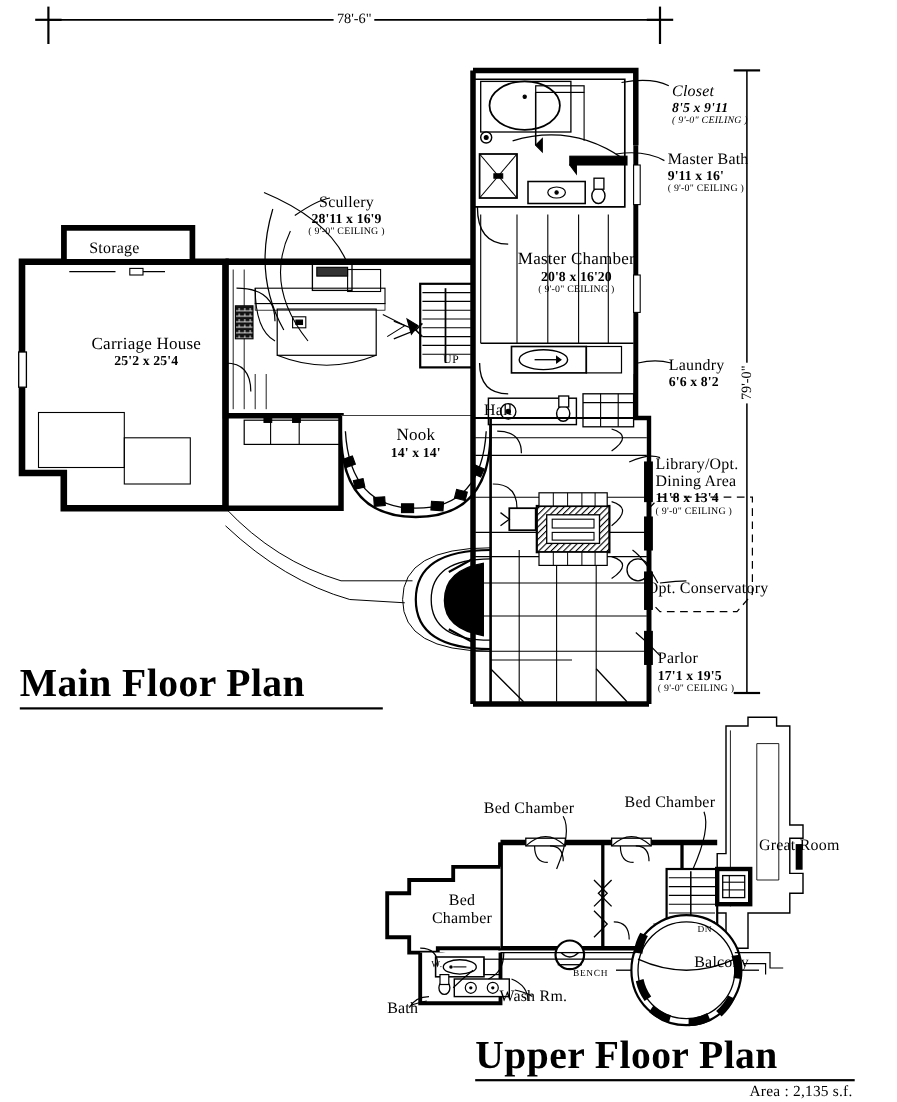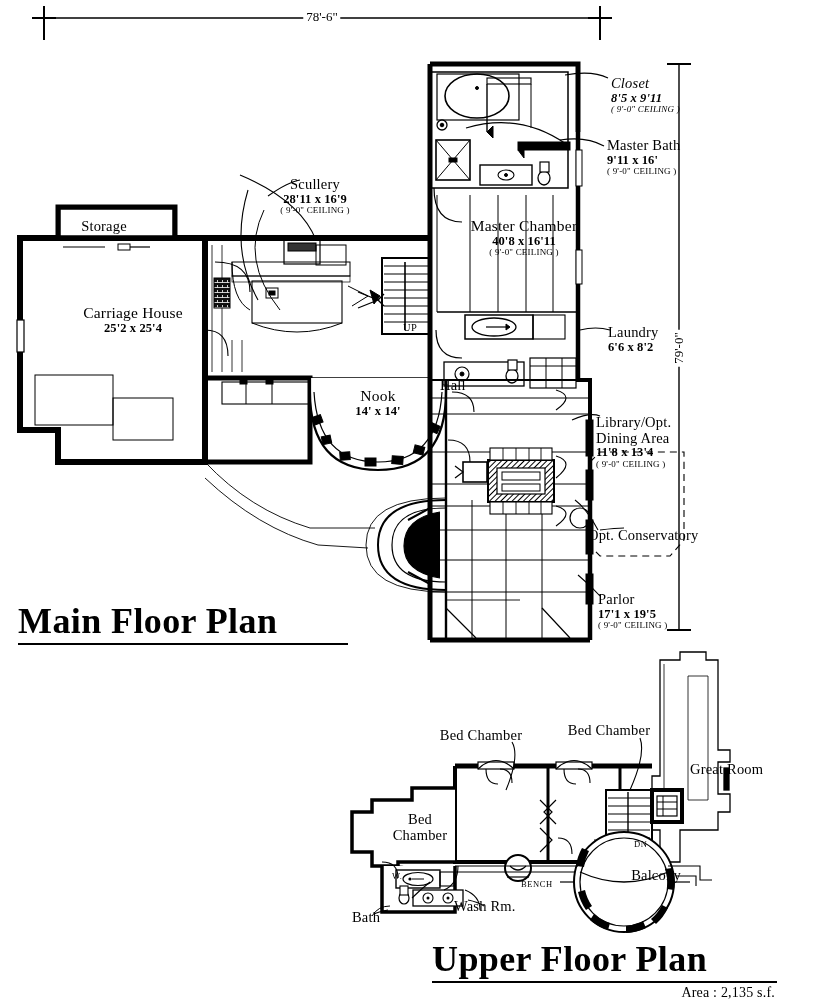--- a/index.html
+++ b/index.html
@@ -494,37 +494,37 @@
     <div class="room-dims">8'5 x 9'11</div>
     <div class="room-ceil">( 9'-0" CEILING )</div>
   </div>
 
   <div class="lbl" style="left:607px; top:138px;">
     <div class="room-name">Master Bath</div>
     <div class="room-dims">9'11 x 16'</div>
     <div class="room-ceil">( 9'-0" CEILING )</div>
   </div>
 
-  <div class="lbl ctr" style="left:524px; top:218px;">
+  <div class="lbl ctr" style="left:524px; top:228px;">
     <div class="room-name big">Master Chamber</div>
-    <div class="room-dims">40'8 x 16'11</div>
+    <div class="room-dims">20'8 x 16'20</div>
     <div class="room-ceil">( 9'-0" CEILING )</div>
   </div>
 
   <div class="lbl" style="left:608px; top:325px;">
     <div class="room-name">Laundry</div>
     <div class="room-dims">6'6 x 8'2</div>
   </div>
 
   <div class="lbl ctr" style="left:378px; top:388px;">
     <div class="room-name big">Nook</div>
     <div class="room-dims">14' x 14'</div>
   </div>
 
-  <div class="lbl room-name" style="left:440px; top:378px;text-align:center;">Hall</div>
+  <div class="lbl room-name" style="left:440px; top:366px;text-align:center;">Hall</div>
 
   <div class="lbl" style="left:596px; top:415px;">
     <div class="room-name">Library/Opt.</div>
     <div class="room-name">Dining Area</div>
     <div class="room-dims">11'8 x 13'4</div>
     <div class="room-ceil">( 9'-0" CEILING )</div>
   </div>
 
   <div class="lbl room-name" style="left:588px; top:528px;">Opt. Conservatory</div>
 

